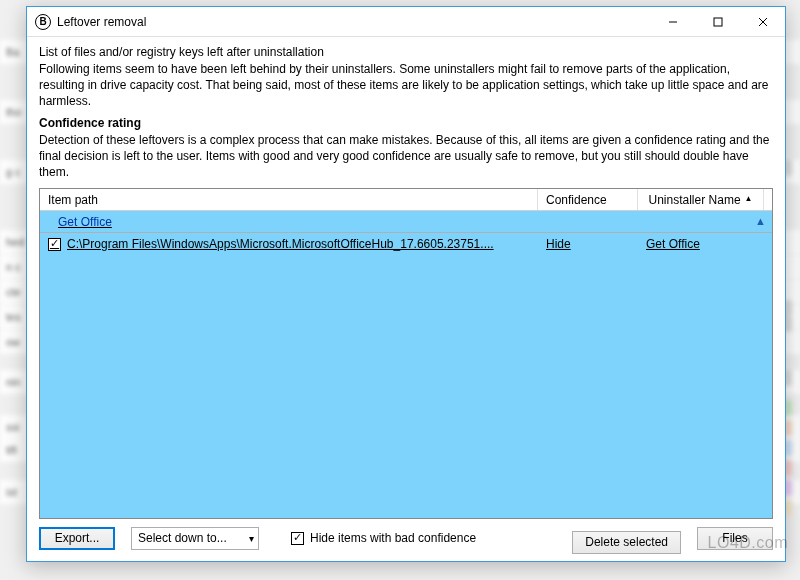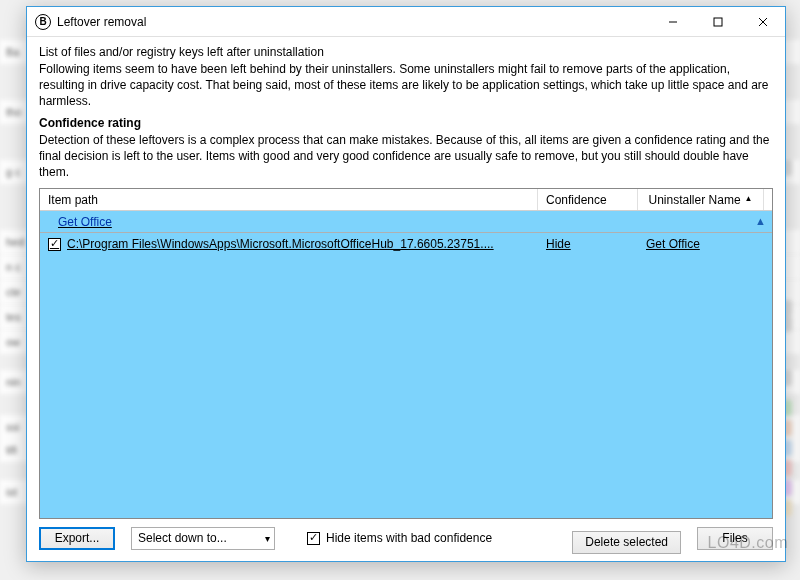--- a/index.html
+++ b/index.html
@@ -146,21 +146,21 @@
     min-width: 76px;
     cursor:default;
   }
   .btn.primary { border:1px solid #0078d7; box-shadow:0 0 0 1px #0078d7 inset;}
   .combo {
     height: 23px;
     border:1px solid #adadad;
     background:#fff;
     display:inline-flex; align-items:center;
     padding: 0 4px 0 6px;
-    width: 144px;
+    width: 128px;
     justify-content:space-between;
     font-size:12px;
   }
   .combo .caret{font-size:10px;}
   .footer .spacer{flex:1;}
   .hide-chk { display:flex; align-items:center; gap:6px; margin-left:16px;}
   .watermark {
     position:absolute;
     right:12px; bottom:28px;
     font-size:16px;

